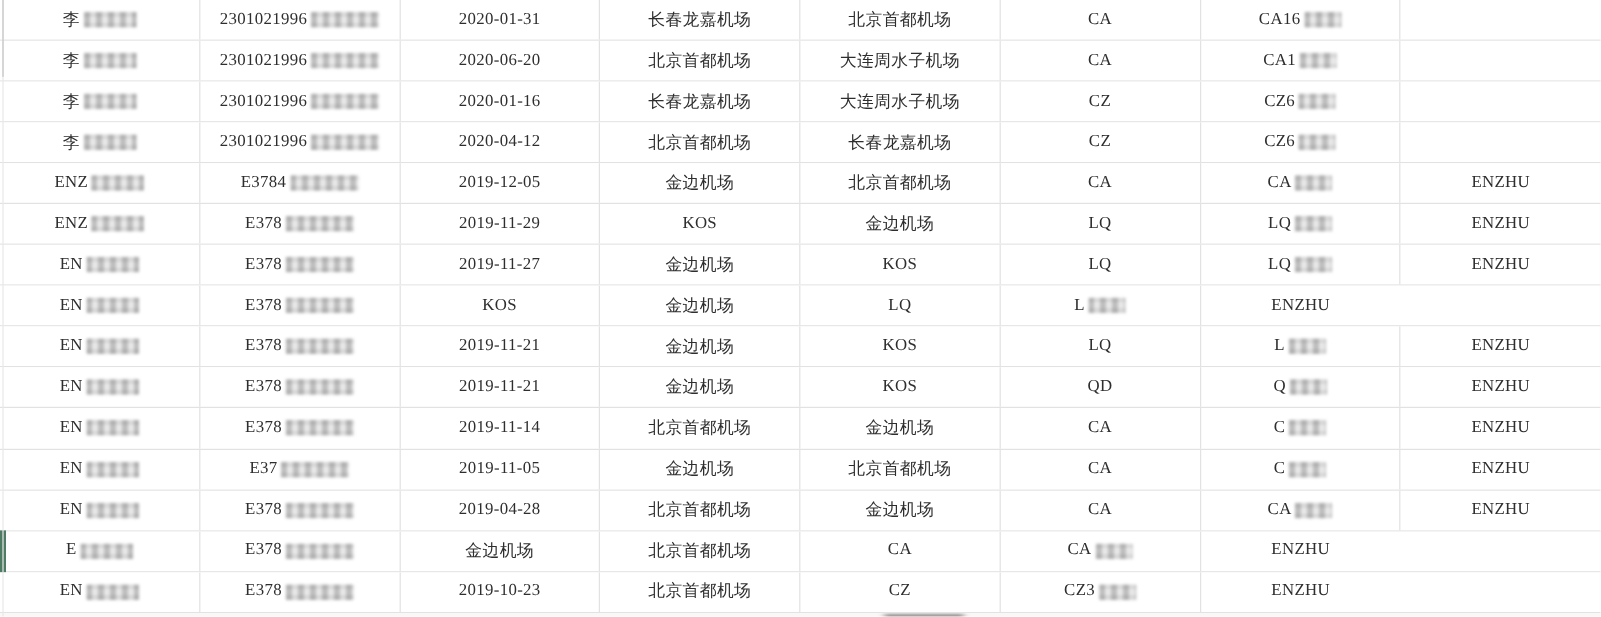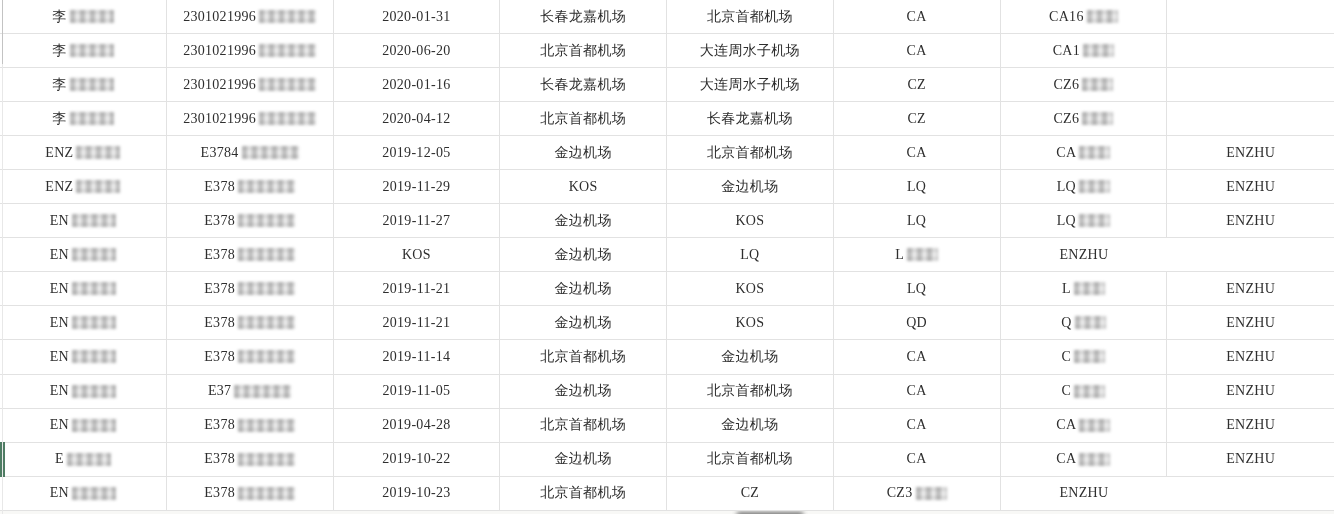--- a/index.html
+++ b/index.html
@@ -482,23 +482,20 @@
     <span class="row-marker"></span>
     <div class="cell">
       <span>E</span>
           <span class="blur blur-name"></span>
     </div>
     <div class="cell">
       <span>E378</span>
           <span class="blur blur-id"></span>
     </div>
     <div class="cell">
-      <span>2019-10-22</span>
-    </div>
-    <div class="cell">
       <span>金边机场</span>
     </div>
     <div class="cell">
       <span>北京首都机场</span>
     </div>
     <div class="cell">
       <span>CA</span>
     </div>
     <div class="cell">
       <span>CA</span>

